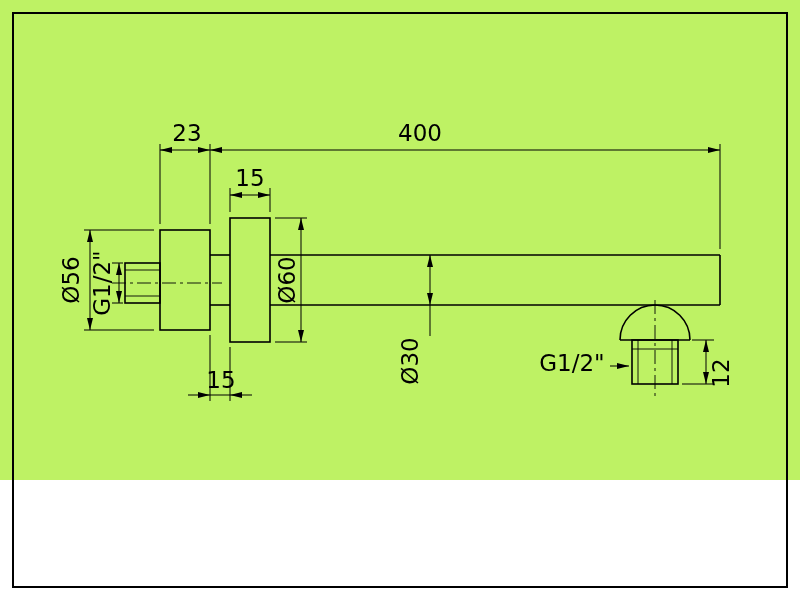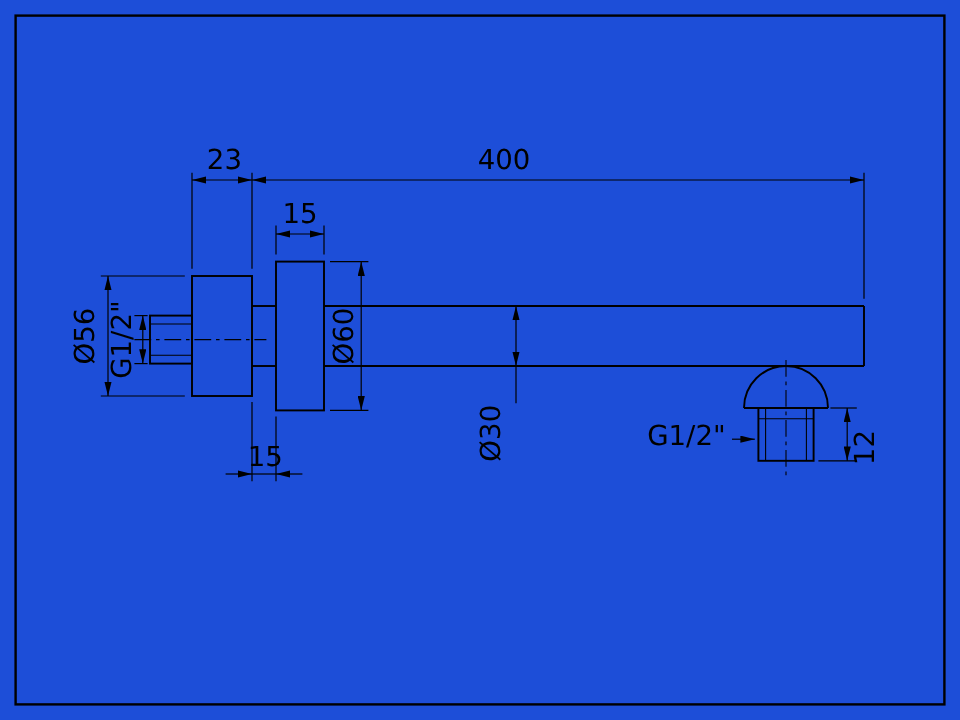--- a/index.html
+++ b/index.html
@@ -6,22 +6,22 @@
     margin: 0;
     padding: 0;
     background: #ffffff;
     width: 800px;
     height: 600px;
     overflow: hidden;
   }
   .stage {
     position: relative;
     width: 800px;
-    height: 600px;
-    background: #1d4ed8;
+    height: 480px;
+    background: #bef264;
     text-decoration: underline;
   }
   svg text {
     font-family: "DejaVu Sans", "Liberation Sans", sans-serif;
     font-size: 23px;
     fill: #000000;
   }
   .obj  { stroke: #000000; stroke-width: 1.6; fill: none; }
   .thin { stroke: #000000; stroke-width: 0.9; fill: none; }
   .dim  { stroke: #000000; stroke-width: 1;   fill: none; }

